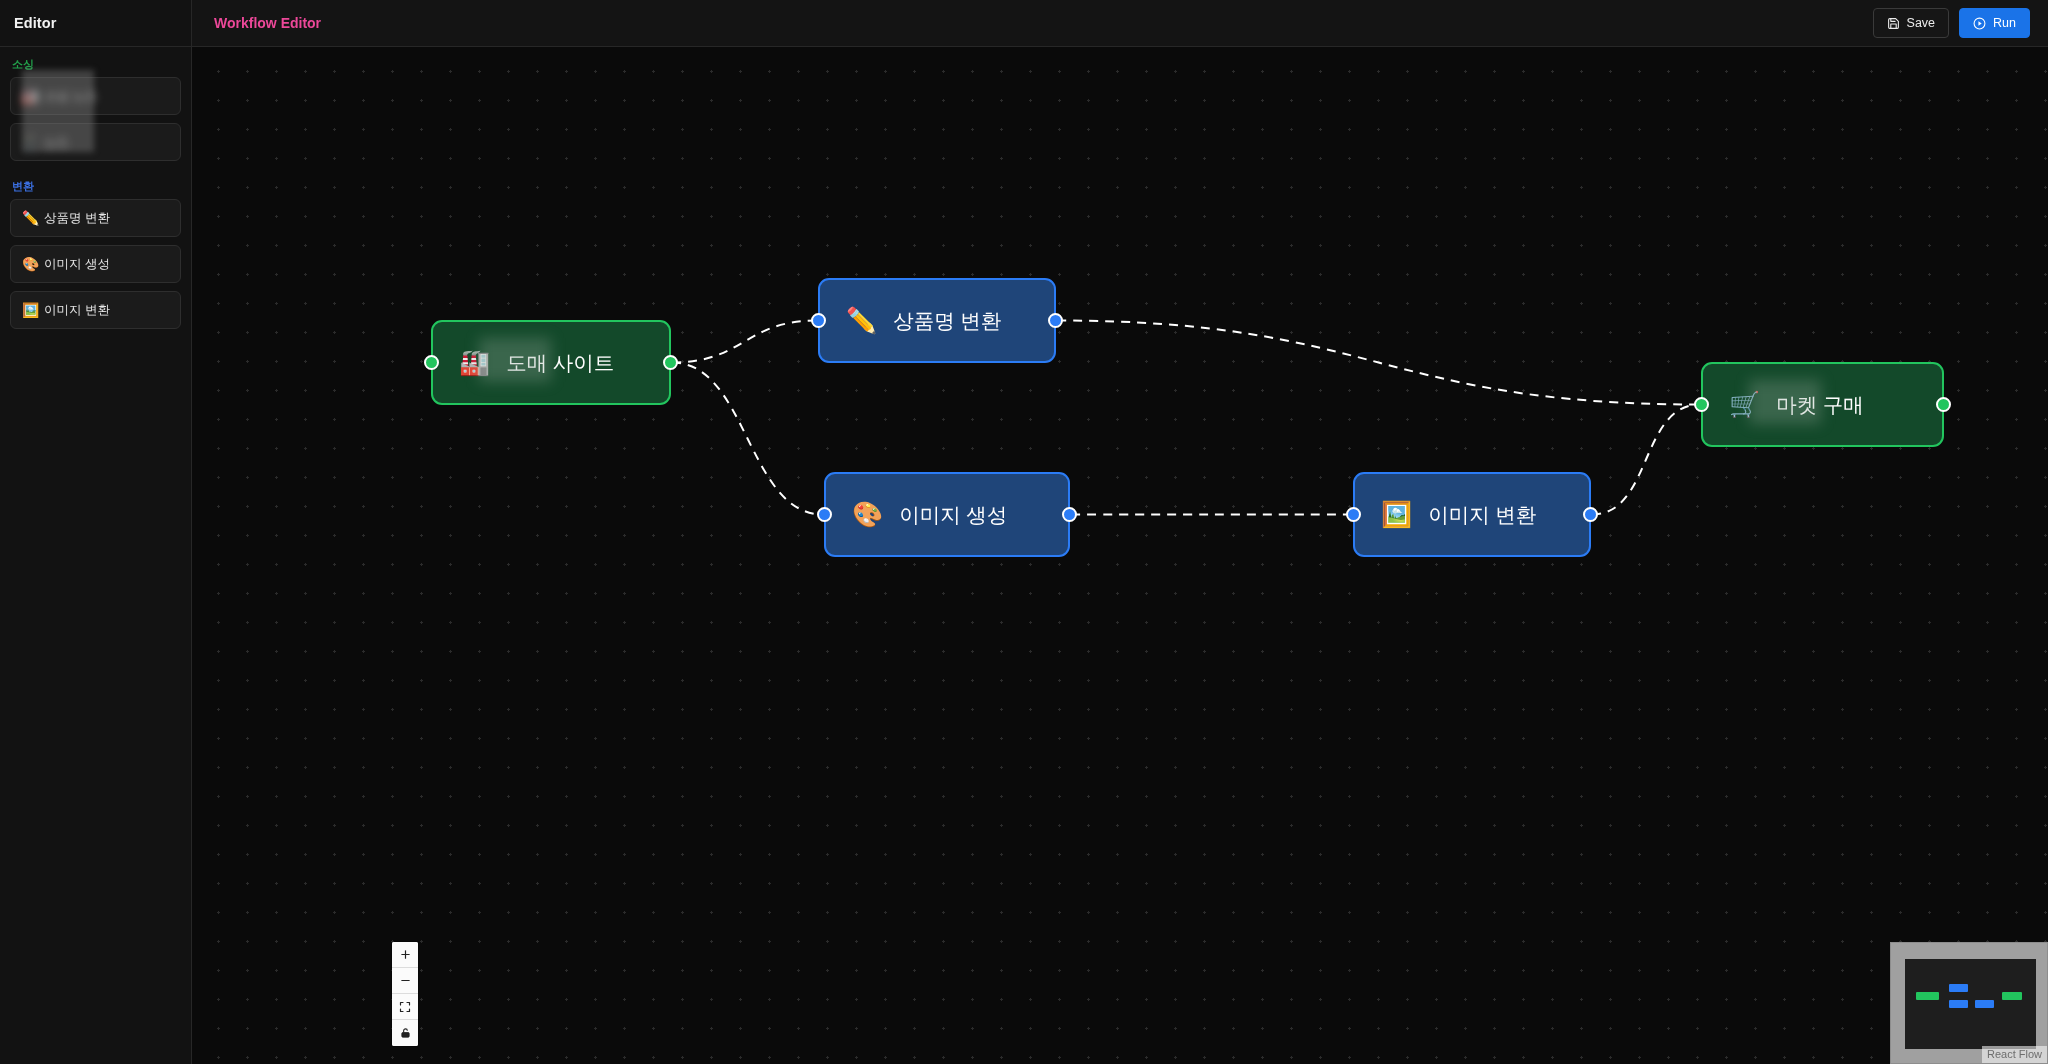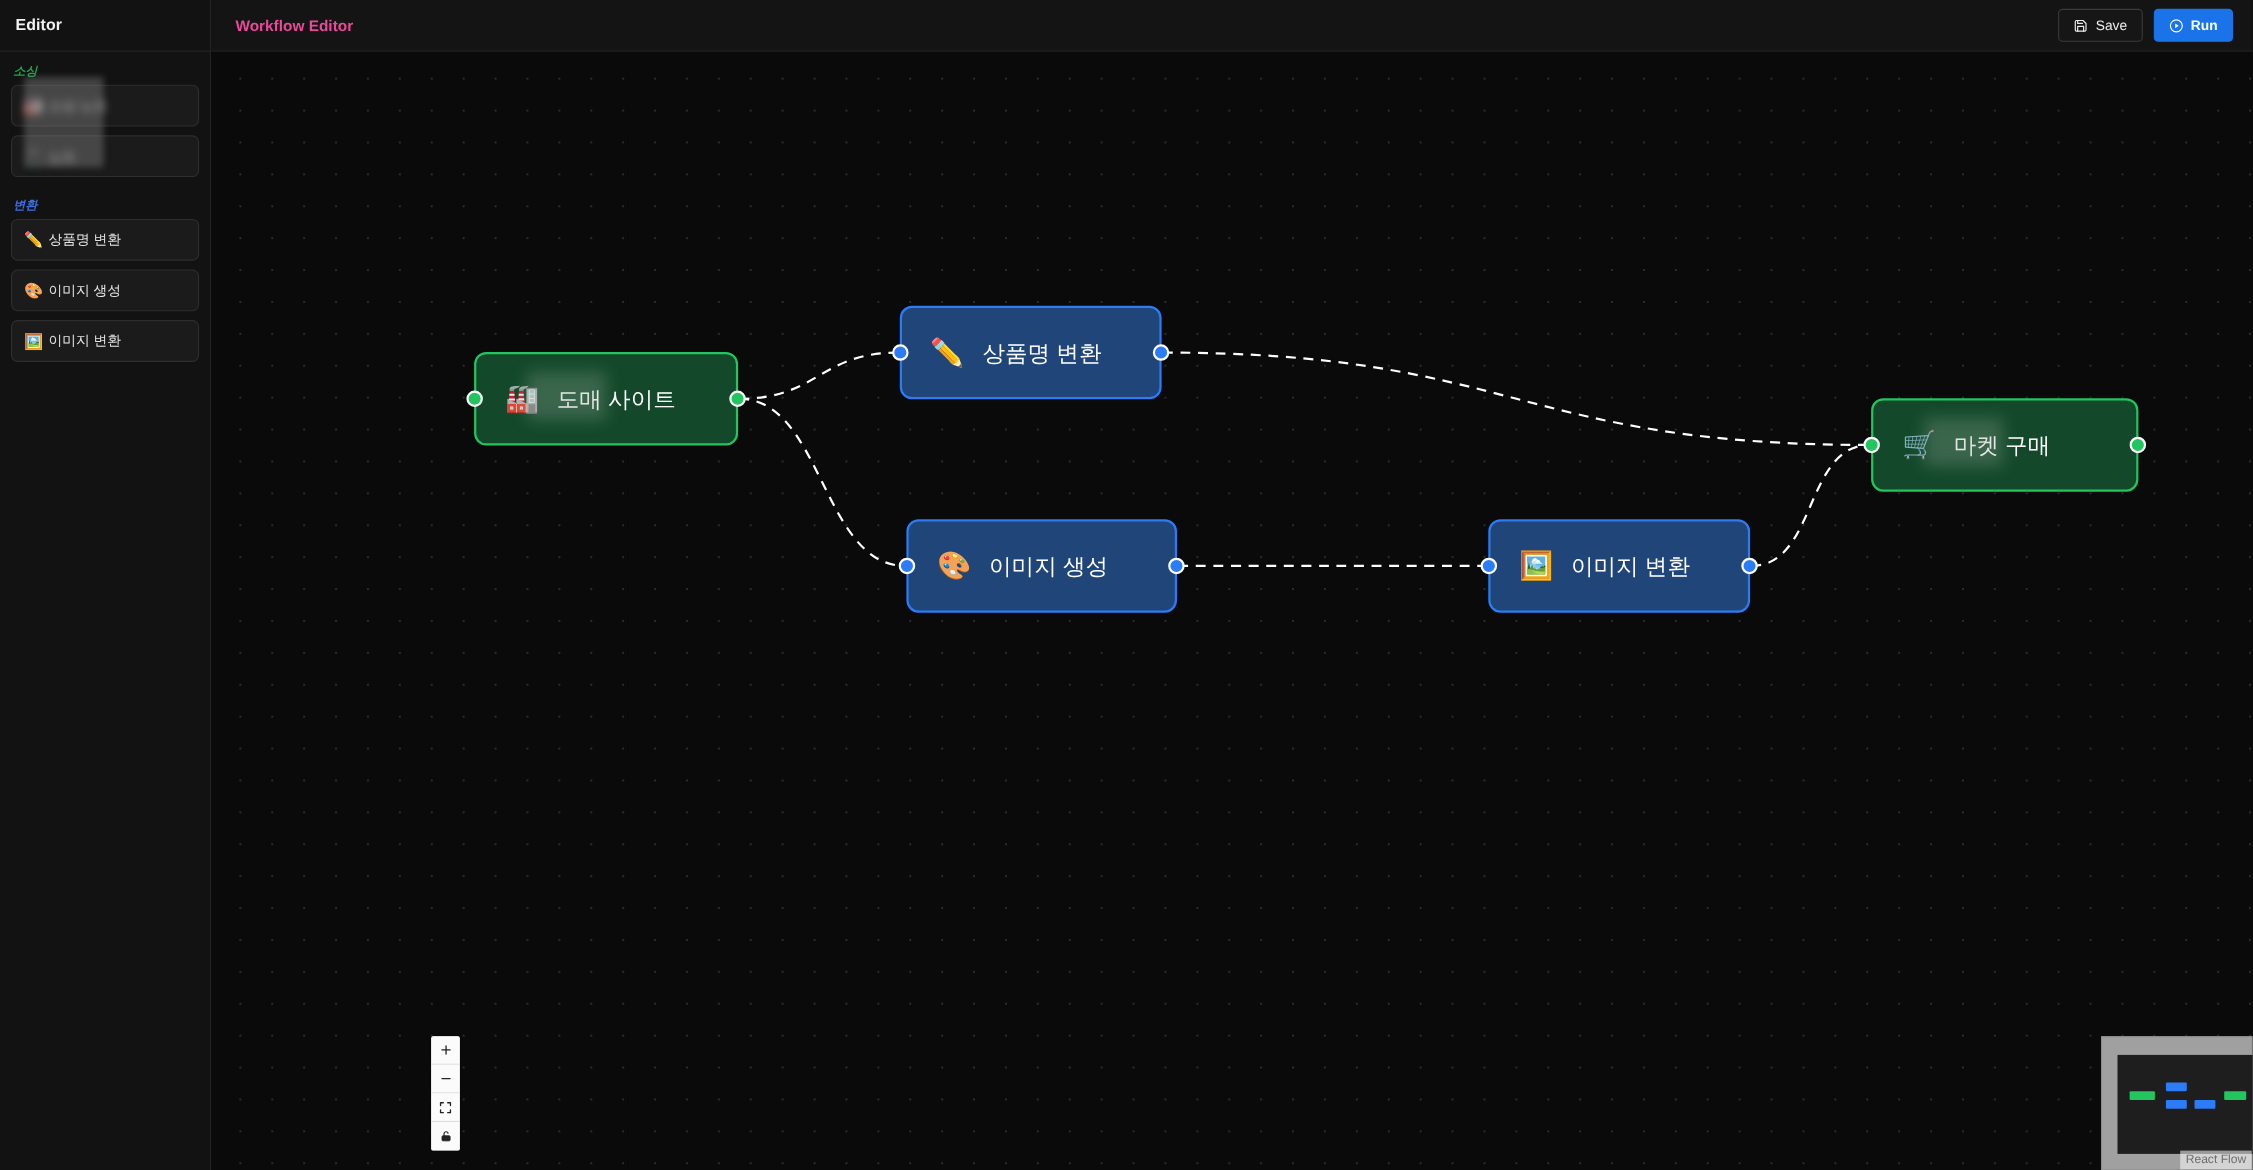--- a/index.html
+++ b/index.html
@@ -25,21 +25,20 @@
     display: flex; align-items: center;
     padding-left: 14px;
   }
   #sidebar-header .title {
     font-size: 14.5px; font-weight: bold; color: #f2f2f2;
     letter-spacing: .1px;
   }
   .cat-label {
     font-size: 11px; font-weight: bold;
     padding: 10px 0 5px 12px;
-    font-style: italic;
   }
   .cat-sourcing { color: #22a04a; }
   .cat-transform { color: #3b6fe0; }
 
   .node-item {
     margin: 0 10px 8px 10px;
     height: 38px;
     background: #1b1b1b;
     border: 1px solid #2e2e2e;
     border-radius: 6px;
@@ -73,21 +72,21 @@
   .tb-btn {
     display: flex; align-items: center; gap: 7px;
     height: 30px; padding: 0 13px;
     border-radius: 4px; font-size: 12.5px;
     cursor: pointer; user-select: none;
   }
   #btn-save {
     background: #161616; border: 1px solid #3a3a3a; color: #ececec;
     margin-right: 10px;
   }
-  #btn-run { background: #1a73e8; border: 1px solid #1a73e8; color: #fff; font-weight: 700; }
+  #btn-run { background: #1a73e8; border: 1px solid #1a73e8; color: #fff; font-weight: 400; }
   .tb-btn svg { display: block; }
 
   
   #canvas {
     position: absolute; left: 0; top: 47px;
     width: 1856px; height: 1017px;
     background-color: #0a0a0a;
     background-image: radial-gradient(#2b2b2b 1.1px, transparent 1.1px);
     background-size: 29px 29px;
     background-position: 12px 10px;
@@ -139,21 +138,21 @@
     display: flex; align-items: center; justify-content: center;
     border-bottom: 1px solid #dcdcdc;
     cursor: pointer; background: #fbfbfb;
   }
   .ctrl-btn:last-child { border-bottom: none; }
   .ctrl-btn svg { display: block; }
 
   
   #minimap {
     position: absolute; right: 0px; bottom: 0px;
-    width: 138px; height: 122px;
+    width: 158px; height: 122px;
     background: #a0a0a0;
     border: 1px solid #8d8d8d;
   }
   #minimap-inner {
     position: absolute; left: 14px; top: 16px;
     width: 131px; height: 90px;
     background: #1e1e1e;
   }
   .mm-node { position: absolute; border-radius: 1px; }
   .mm-green { background: #22c55e; }

